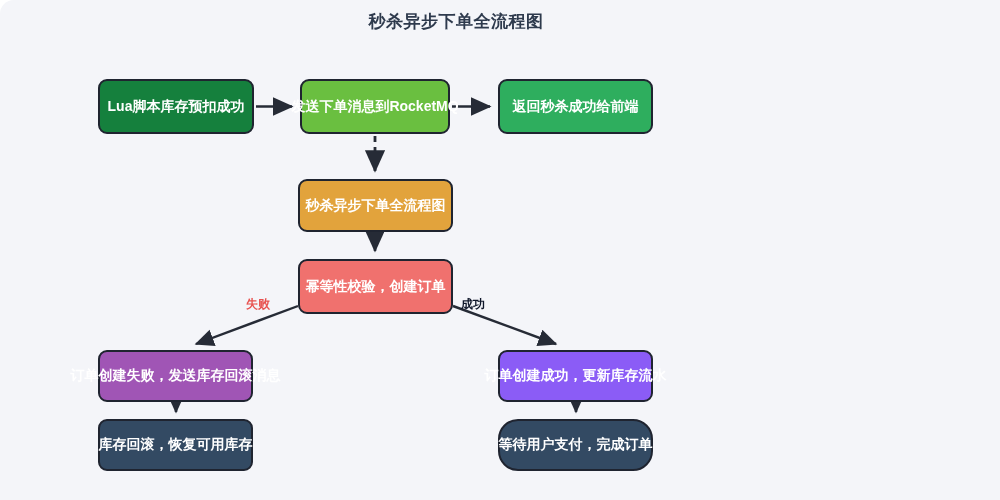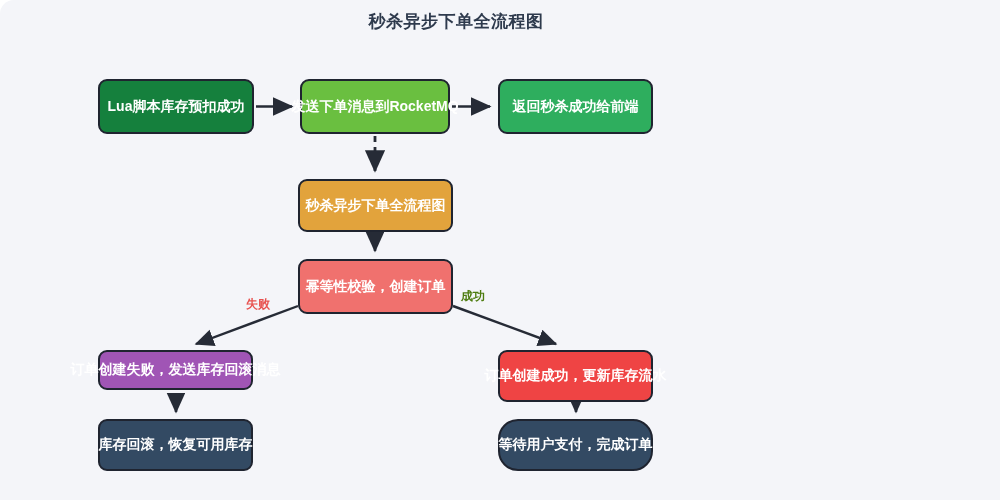--- a/index.html
+++ b/index.html
@@ -112,34 +112,34 @@
   </div>
 
   <div class="node" style="left:298px; top:179px; width:155px; height:53px; background:#e2a33c;">
     <span class="node-label">秒杀异步下单全流程图</span>
   </div>
 
   <div class="node" style="left:298px; top:259px; width:155px; height:55px; background:#f0716e;">
     <span class="node-label">幂等性校验，创建订单</span>
   </div>
 
-  <div class="node" style="left:98px; top:350px; width:155px; height:40px; background:#a055b5;">
+  <div class="node" style="left:98px; top:350px; width:155px; height:52px; background:#a055b5;">
     <span class="node-label">订单创建失败，发送库存回滚消息</span>
   </div>
 
-  <div class="node" style="left:498px; top:350px; width:155px; height:52px; background:#ef4444;">
+  <div class="node" style="left:498px; top:350px; width:155px; height:52px; background:#8b5cf6;">
     <span class="node-label">订单创建成功，更新库存流水</span>
   </div>
 
   <div class="node" style="left:98px; top:419px; width:155px; height:52px; background:#334a63;">
     <span class="node-label">库存回滚，恢复可用库存</span>
   </div>
 
   <div class="node" style="left:498px; top:419px; width:155px; height:52px; background:#334a63;border-radius:20px;">
     <span class="node-label">等待用户支付，完成订单</span>
   </div>
 
   <div class="edge-label" style="left:246px; top:296px; color:#e8514f;">失败</div>
 
-  <div class="edge-label" style="left:461px; top:288px; color:#4d7c0f;">成功</div>
+  <div class="edge-label" style="left:461px; top:296px; color:#0f172a;">成功</div>
 
 
 </div>
 
 </body></html>

